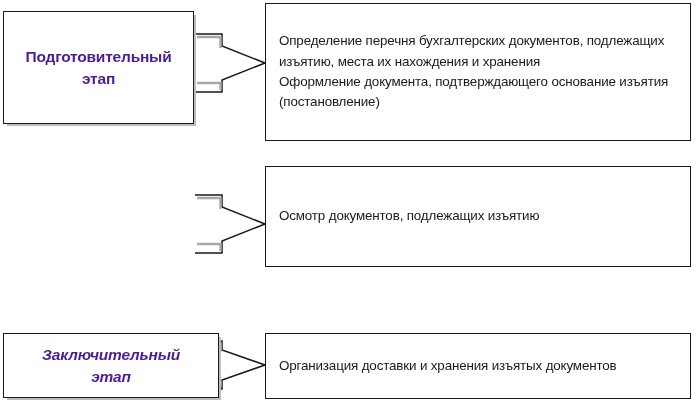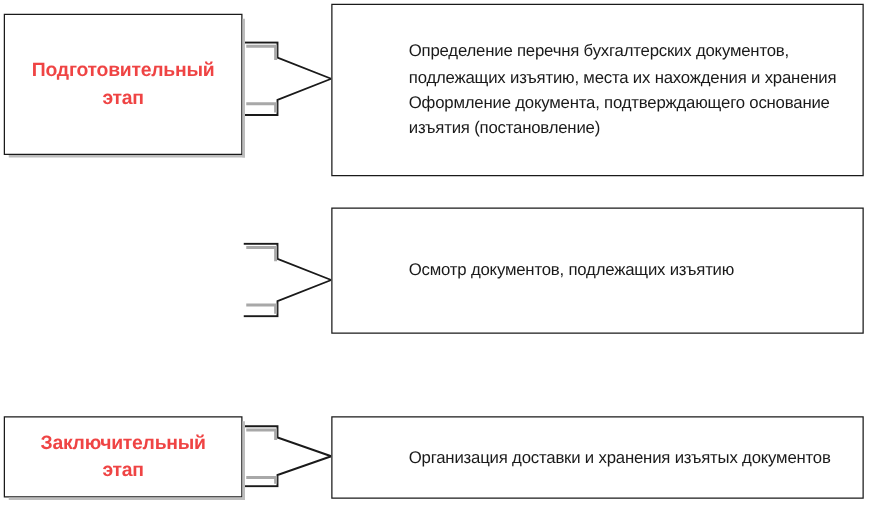--- a/index.html
+++ b/index.html
@@ -44,36 +44,35 @@
     border-bottom: 2px solid #bdbdbd;
     z-index: -1;
     pointer-events: none;
   }
   .stage-label {
     font-weight: bold;
     font-size: 15.5px;
     line-height: 1.42;
     letter-spacing: -0.2px;
     text-align: center;
-    color: #ef4444;
+    color: #4c1d95;
     padding: 0 8px;
     white-space: pre-line;
   }
 
   
   .detail-box {
     position: absolute;
     box-sizing: border-box;
     background: #ffffff;
     border: 1.6px solid #1a1a1a;
     display: flex;
     flex-direction: column;
     justify-content: center;
     z-index: 3;
-    padding-left: 48px;
   }
   .detail-inner {
     padding: 0 14px 0 13px;
   }
   .detail-para {
     font-size: 13.4px;
     line-height: 1.52;
     letter-spacing: -0.15px;
     color: #1a1a1a;
     margin: 0;
@@ -129,21 +128,21 @@
       <polyline points="3,50 26.5,50 26.5,57" fill="none" stroke="#a8a8a8" stroke-width="2.4"></polyline>
     </svg>
   </div>
 
   <div class="detail-box" style="left:265px; top:166px; width:426px; height:101px;">
     <div class="detail-inner">
       <p class="detail-para">Осмотр документов, подлежащих изъятию</p>
     </div>
   </div>
 
-  <div class="stage-box" style="left:3px; top:333px; width:191px; height:65px;">
+  <div class="stage-box" style="left:3px; top:333px; width:216px; height:65px;font-style:italic;">
     <div class="stage-label">Заключительный
 этап</div>
   </div>
 
   <div class="arrow" style="left:194px; top:340px; width:72px; height:50px;">
     <svg width="72" height="50" viewBox="0 0 72 50">
       <path d="M1,1 L28,1 L28,10 L71,25 L28,40 L28,49 L1,49" fill="#ffffff" stroke="none"></path>
       <polyline points="1,1 28,1 28,10 71,25" fill="none" stroke="#1a1a1a" stroke-width="1.5"></polyline>
       <polyline points="71,25 28,40 28,49 1,49" fill="none" stroke="#1a1a1a" stroke-width="1.5"></polyline>
       <polyline points="3,4 26.5,4 26.5,12" fill="none" stroke="#a8a8a8" stroke-width="2.4"></polyline>

